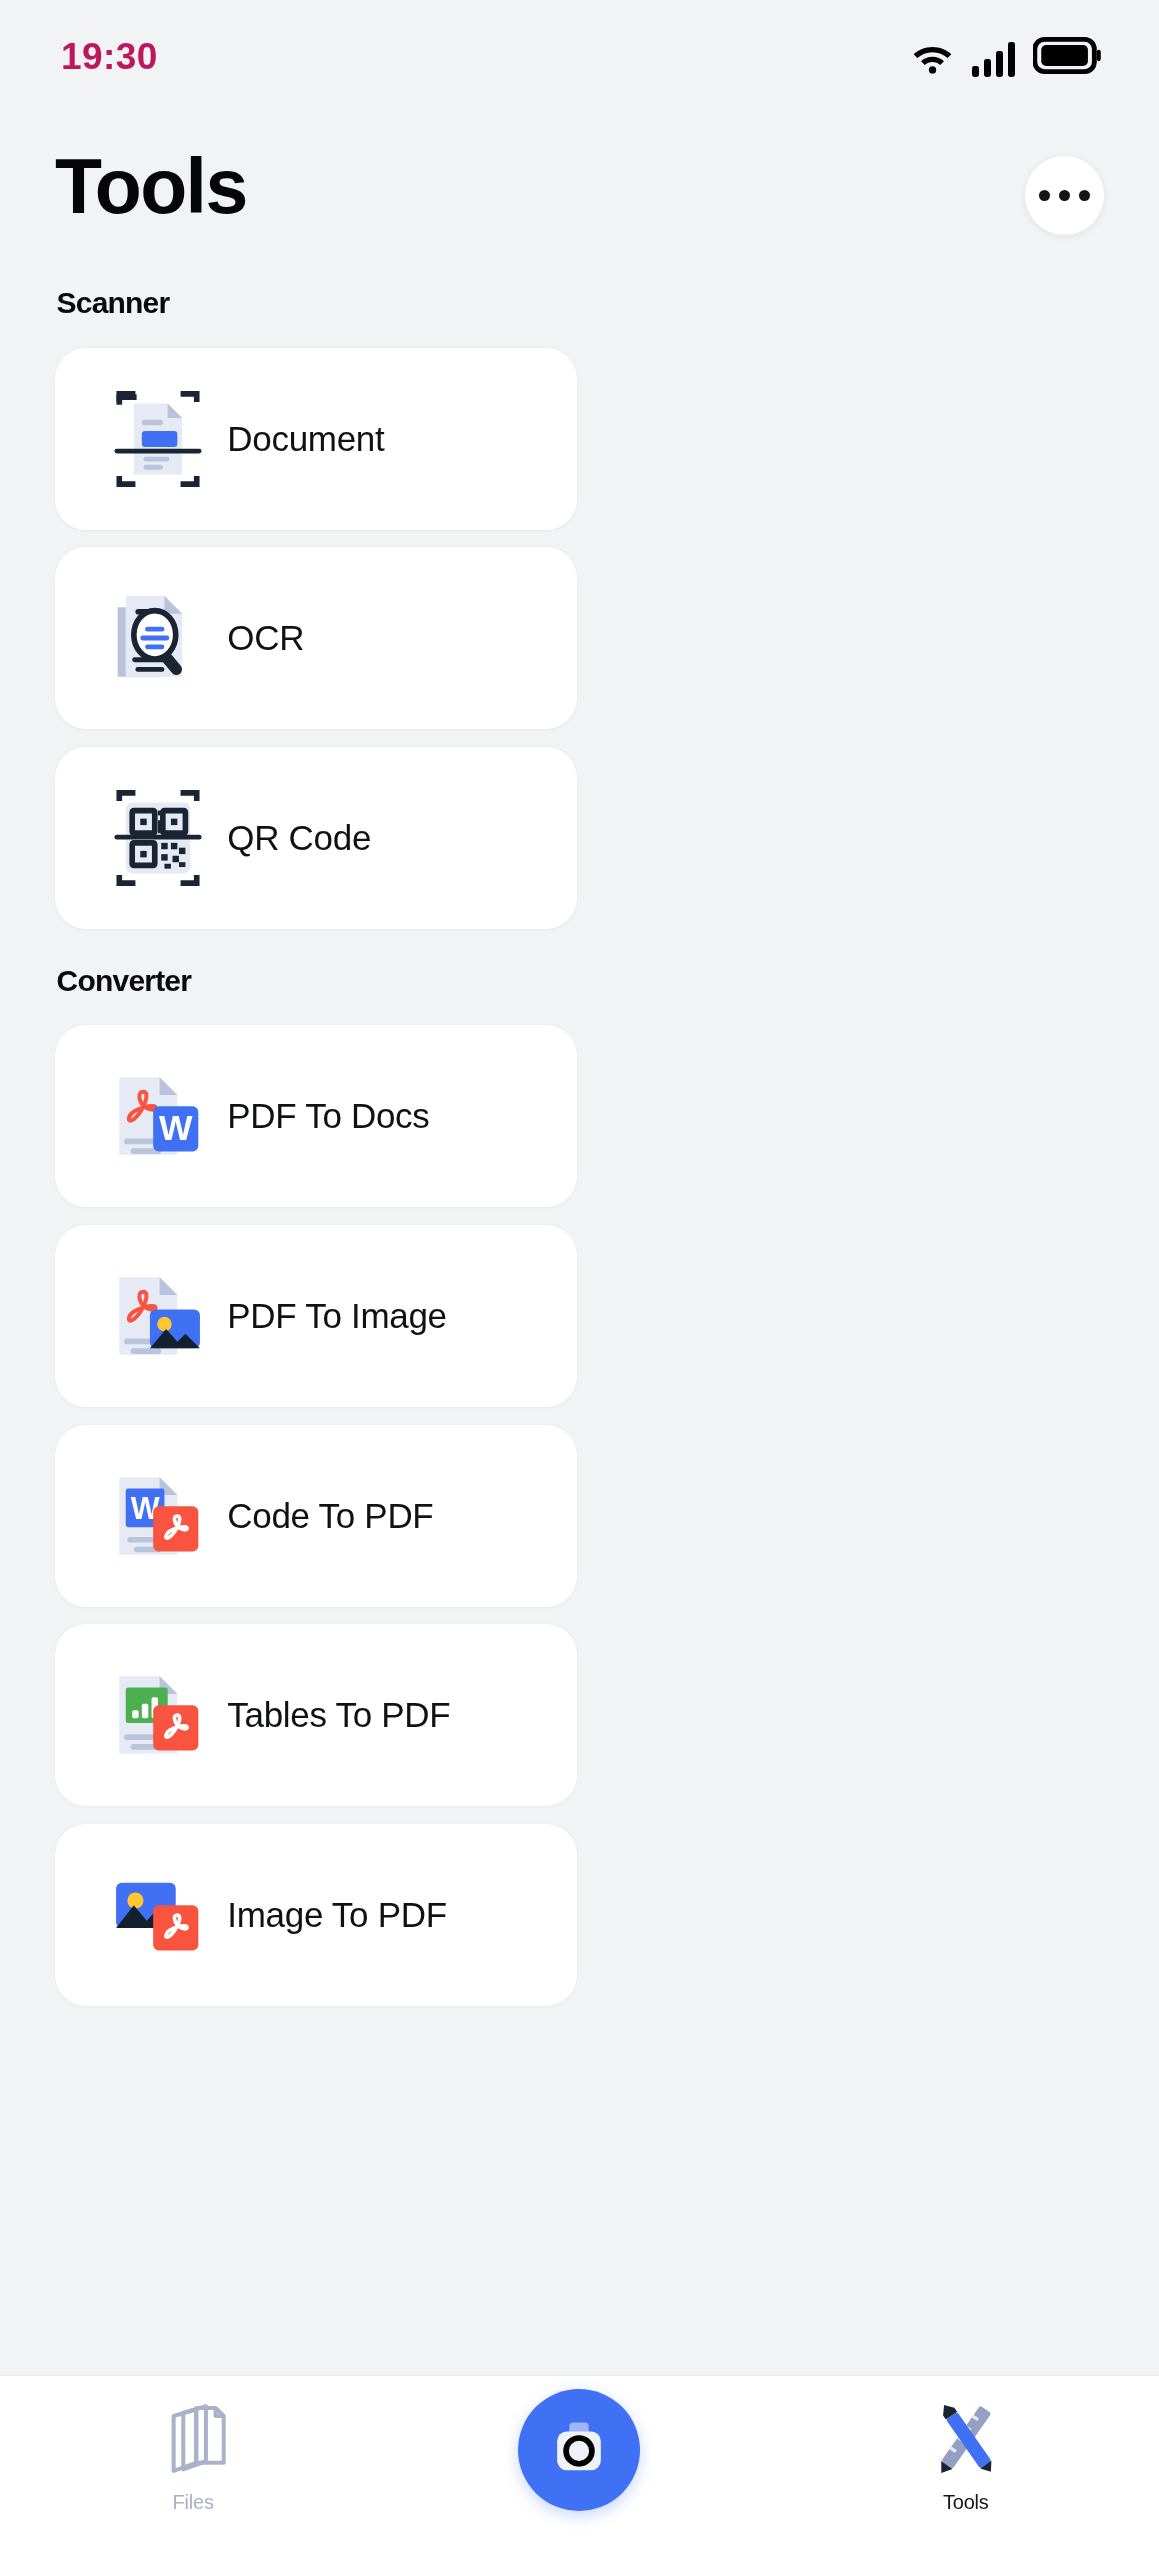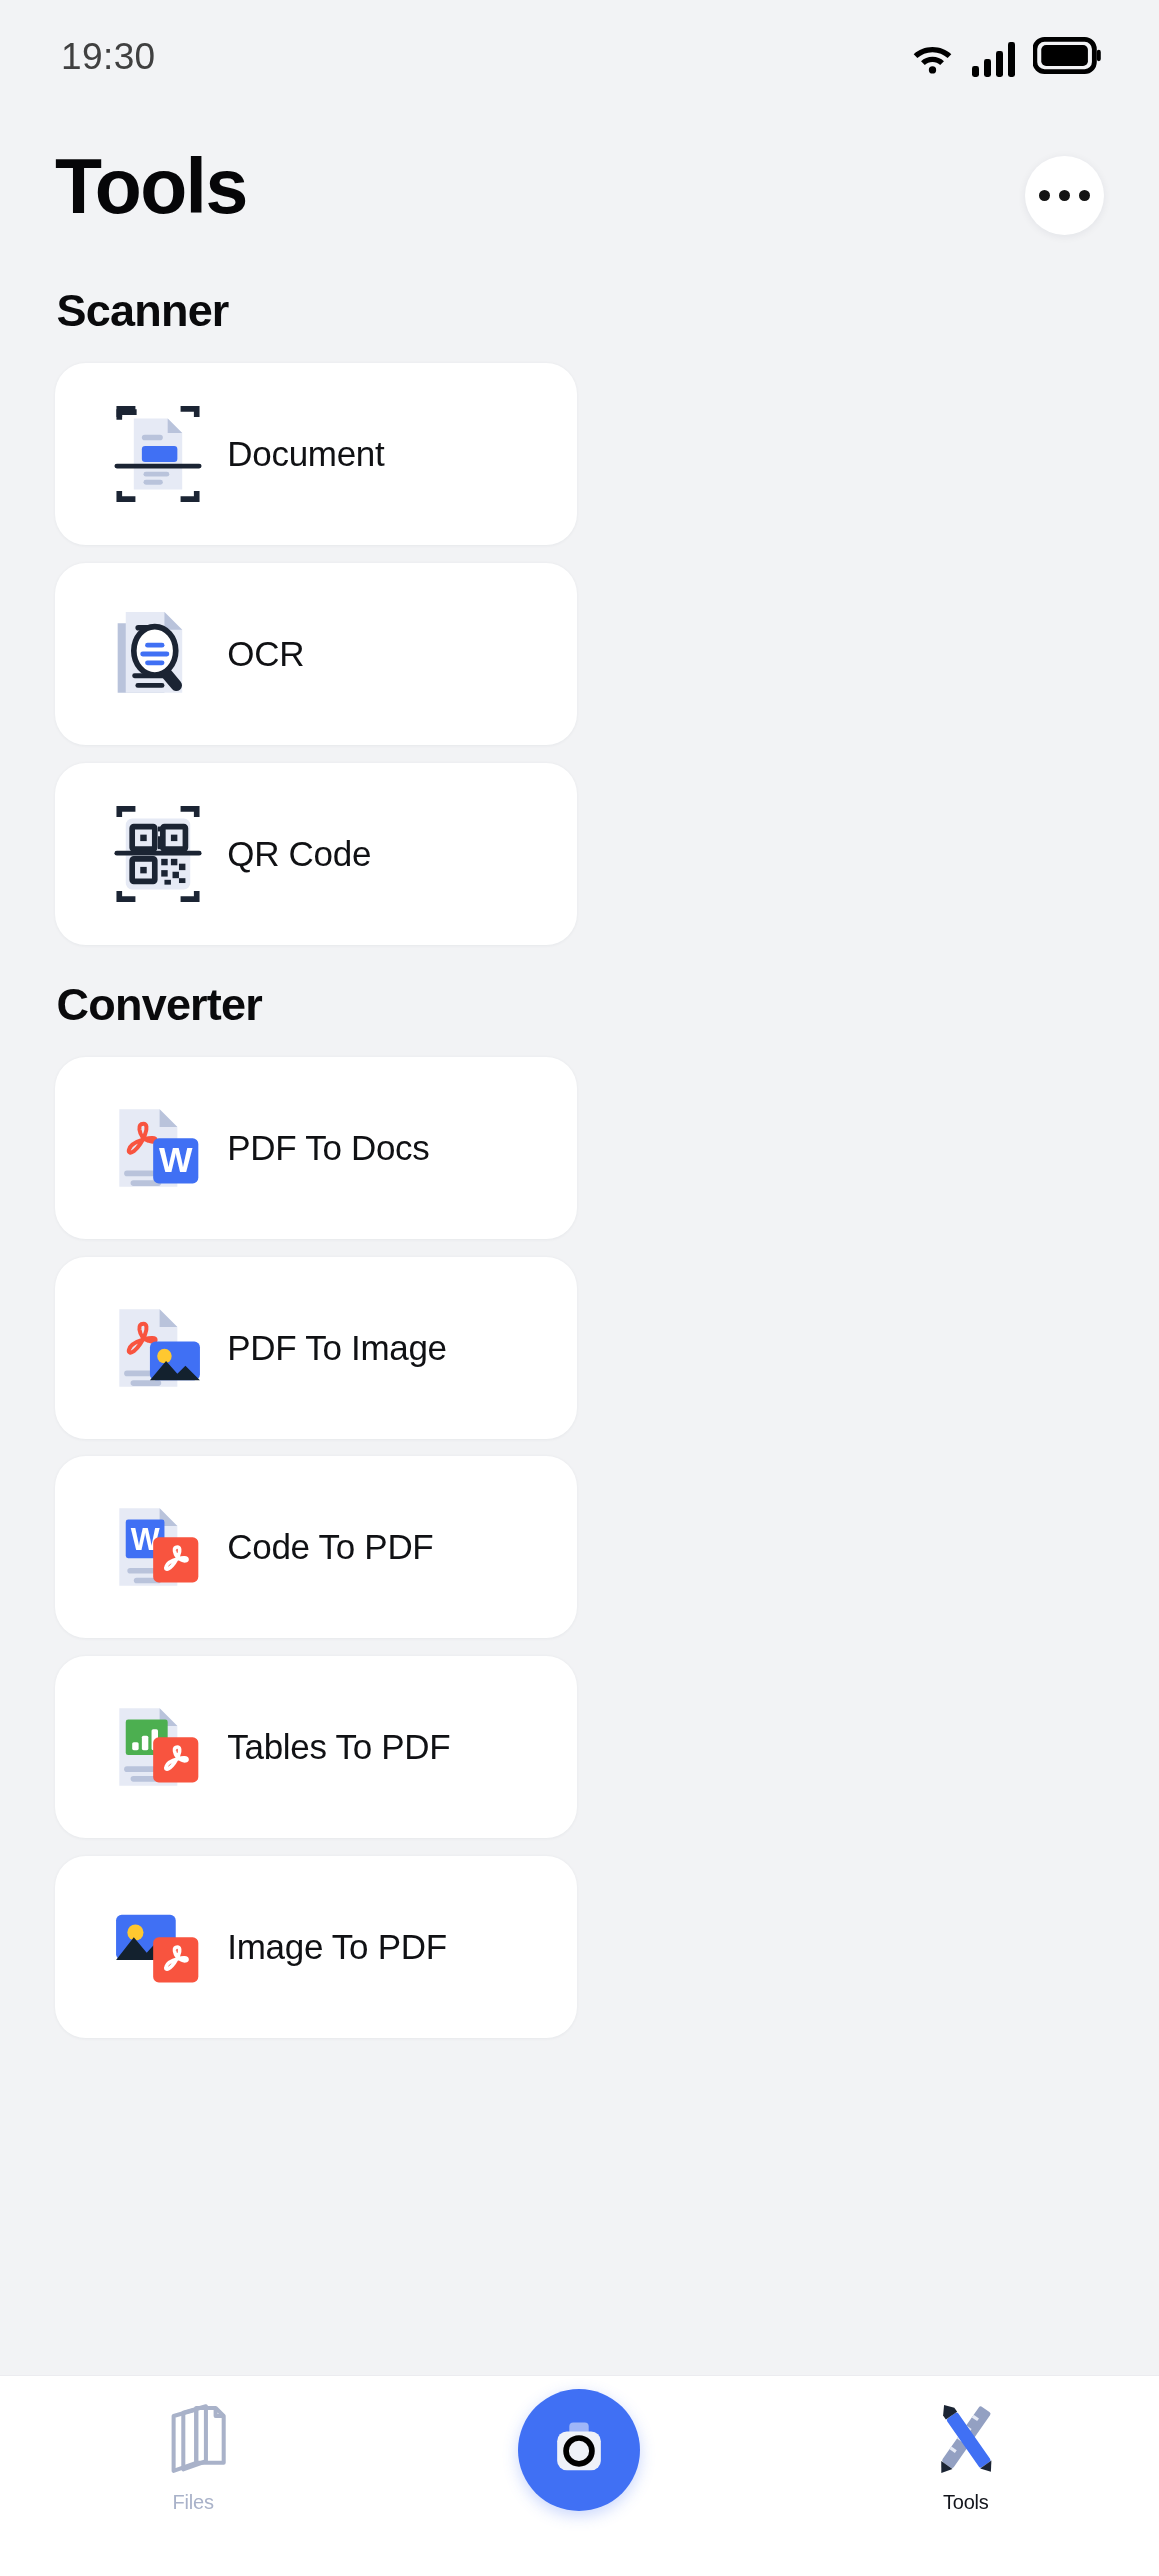--- a/index.html
+++ b/index.html
@@ -8,21 +8,21 @@
     background:#f2f3f5;
     font-family:"Liberation Sans", sans-serif;
     -webkit-font-smoothing:antialiased;
     overflow:hidden;
   }
   #app { position:relative; width:1159px; height:2576px; display:flex; flex-direction:column; }
 
   
   .statusbar { height:113px; flex:0 0 113px; display:flex; align-items:center;
                justify-content:space-between; padding:0 58px 0 61px; }
-  .status-time { font-size:37px; font-weight:400; color:#404040; letter-spacing:0.4px; }
+  .status-time { font-size:37px; font-weight:700; color:#be185d; letter-spacing:0.4px; }
   .status-icons { display:flex; align-items:flex-end; gap:17.7px; }
   .sig-bars { display:flex; align-items:flex-end; gap:4.8px; height:35px; }
   .sig-bars i { display:block; width:7.2px; background:#000; border-radius:2.4px; }
   .sig-bars i:nth-child(1){ height:10.5px; }
   .sig-bars i:nth-child(2){ height:17.7px; }
   .sig-bars i:nth-child(3){ height:26px; }
   .sig-bars i:nth-child(4){ height:35px; }
 
   
   .header { flex:0 0 auto; padding:35px 55px 0 55px; display:flex;
@@ -30,21 +30,21 @@
   .page-title { font-size:77px; font-weight:700; color:#060608; letter-spacing:-1.6px; line-height:1; }
   .more-btn { width:79px; height:79px; border-radius:50%; background:#fff;
               display:flex; align-items:center; justify-content:center; gap:8.9px;
               box-shadow:0 1.6px 8px rgba(20,28,56,.07); margin-top:8px; }
   .more-btn span { width:11.3px; height:11.3px; border-radius:50%; background:#141414; display:block; }
 
   
   .scroll { flex:1 1 auto; padding:0 55px; overflow:hidden; }
   .section { margin-top:36px; }
   .section:first-child { margin-top:52px; }
-  .section-title { font-size:45px; font-weight:700; color:#0a0a0c;
+  .section-title { font-size:30px; font-weight:700; color:#0a0a0c;
                    letter-spacing:-0.8px; margin:0 0 29px 1.6px; line-height:1.05; }
   .grid { display:flex; flex-wrap:wrap; gap:17.7px 17.7px; }
   .card { width:522px; height:182px; background:#fff; border-radius:31px;
           display:flex; align-items:center; padding:0 0 0 53px;
           box-shadow:0 0.8px 3.2px rgba(23,30,60,.05); }
   .card-icon { width:100px; height:100px; flex:0 0 100px; position:relative;
                display:flex; align-items:center; justify-content:center; }
   .card-label { font-size:35px; color:#101114; font-weight:400; margin-left:19.3px;
                 white-space:nowrap; letter-spacing:-0.3px; }
 

